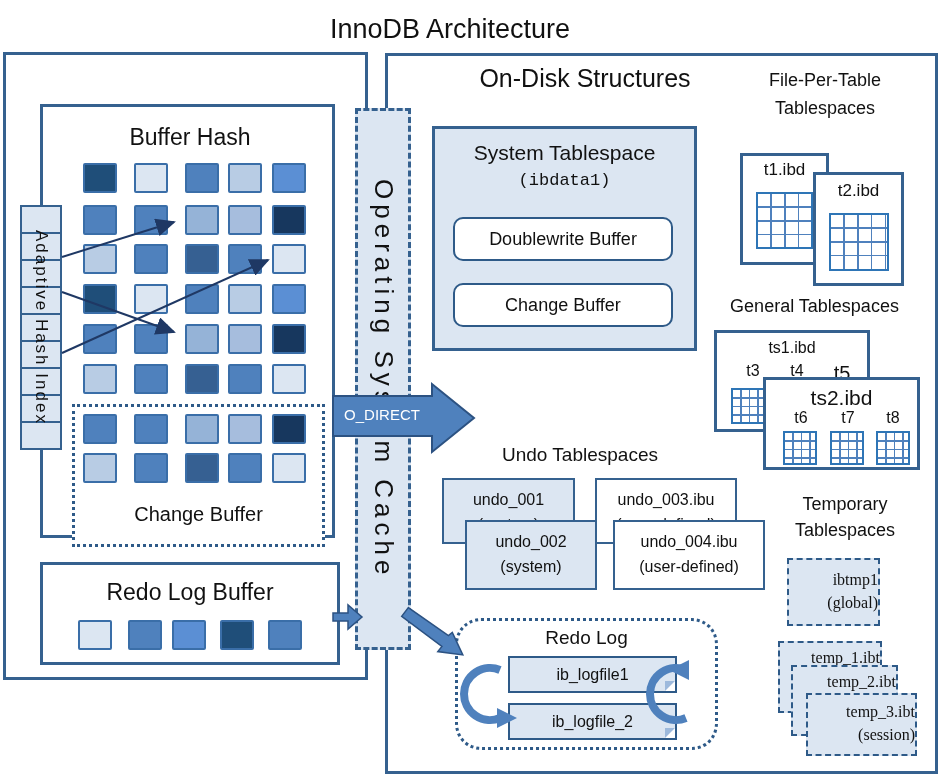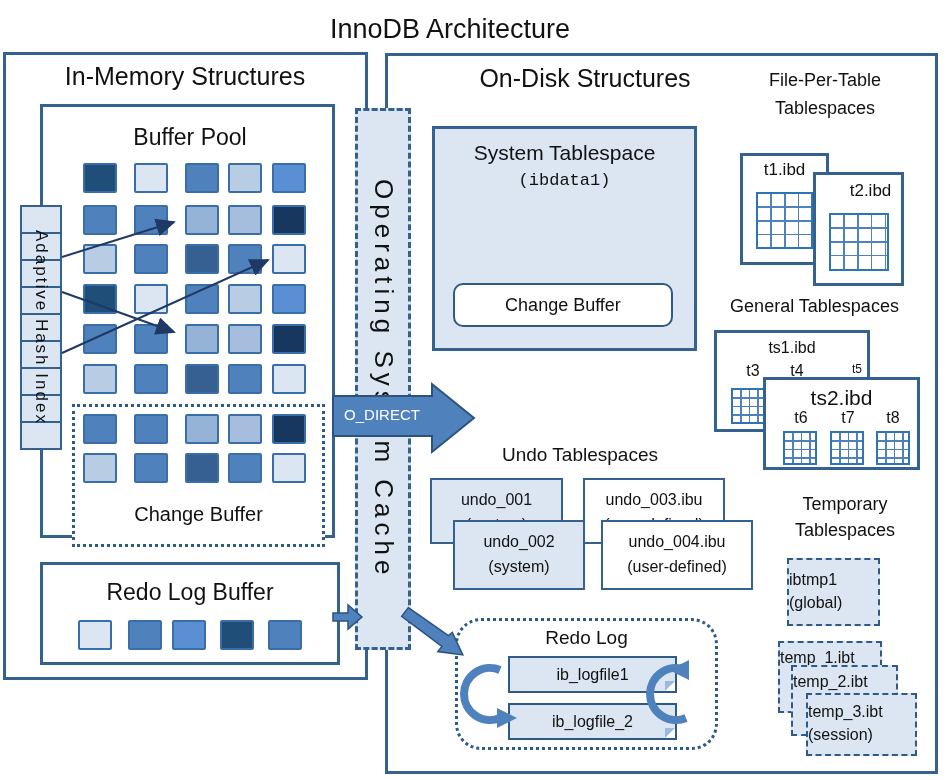--- a/index.html
+++ b/index.html
@@ -22,46 +22,45 @@
       repeating-linear-gradient(to right, transparent 0 7.2px, #4F81BD 7.2px 8.6px),
       repeating-linear-gradient(to bottom, transparent 0 7.2px, #4F81BD 7.2px 8.6px),
       #fff;}
   .itembox{position:absolute;border:2.5px solid #2E5A88;background:#fff;border-radius:10px;
            box-sizing:border-box;display:flex;align-items:center;justify-content:center;font-size:18px;}
   .filebox{position:absolute;border:2.5px solid #2E5A88;background:#DCE6F2;box-sizing:border-box;
            display:flex;align-items:center;justify-content:center;font-size:16px;}
   .dogear::after{content:"";position:absolute;right:0;bottom:0;width:0;height:0;
            border-top:10px solid #9DB9DC;border-right:10px solid #fff;}
   .undobox{position:absolute;border:2.5px solid #35618F;box-sizing:border-box;
-           text-align:center;font-size:16px;line-height:25px;padding-top:7px;}
+           text-align:center;font-size:16px;line-height:25px;padding-top:7px;margin-left:12px;}
   .tempbox{position:absolute;border:2.5px dashed #2E5A88;background:#DCE6F2;box-sizing:border-box;
-           text-align:left;font-size:16px;line-height:23px;}
+           text-align:right;font-size:16px;line-height:23px;font-family:Liberation Serif, serif;}
   .ahi{position:absolute;left:20px;top:205px;width:42px;height:245px;box-sizing:border-box;
        border:2.5px solid #35618F;background-color:#DCE6F2;
        background-image:repeating-linear-gradient(to bottom, transparent 0 25px, #35618F 25px 27px);
        display:flex;align-items:center;justify-content:center;z-index:2;}
   .osbar{position:absolute;left:355px;top:108px;width:56px;height:542px;box-sizing:border-box;
        border:3px dashed #35618F;background:#DCE6F2;display:flex;align-items:center;
        justify-content:center;z-index:3;}
   svg.overlay{position:absolute;left:0;top:0;z-index:4;pointer-events:none;}
   .odlabel{position:absolute;left:336px;top:406px;width:92px;text-align:center;
        color:#fff;font-size:15px;z-index:5;}
 </style>
 </head>
 <body>
 
 <div id="stage">
 
   <div class="abs ctr" style="left:240px;top:14px;width:420px;font-size:27px;">InnoDB Architecture</div>
 
   <div class="box" style="left:3px;top:52px;width:365px;height:628px;"></div>
-  <div class="abs ctr" style="left:20px;top:62px;width:330px;font-size:25px;">In-Memory Structures</div>
 
   <div class="box" style="left:40px;top:104px;width:295px;height:434px;"></div>
-  <div class="abs ctr" style="left:90px;top:124px;width:200px;font-size:23px;">Buffer Pool</div>
+  <div class="abs ctr" style="left:90px;top:124px;width:200px;font-size:23px;">Buffer Hash</div>
 
   <div class="grid-anchor" style="left:83px;top:163px;width:230px;height:235px;">
       <div class="cell" style="left: 0px; top: 0px; background: rgb(31, 78, 121);"></div>
       <div class="cell" style="left: 51px; top: 0px; background: rgb(220, 230, 242);"></div>
       <div class="cell" style="left: 102px; top: 0px; background: rgb(79, 129, 189);"></div>
       <div class="cell" style="left: 145px; top: 0px; background: rgb(184, 204, 228);"></div>
       <div class="cell" style="left: 189px; top: 0px; background: rgb(91, 143, 212);"></div>
       <div class="cell" style="left: 0px; top: 42px; background: rgb(79, 129, 189);"></div>
       <div class="cell" style="left: 51px; top: 42px; background: rgb(79, 129, 189);"></div>
       <div class="cell" style="left: 102px; top: 42px; background: rgb(149, 179, 215);"></div>
@@ -119,20 +118,21 @@
       <div class="cell" style="left: 142px; top: 0px; background: rgb(31, 78, 121);"></div>
       <div class="cell" style="left: 190px; top: 0px; background: rgb(79, 129, 189);"></div>
     </div>
 
   <div class="box" style="left:385px;top:53px;width:553px;height:721px;"></div>
   <div class="abs ctr" style="left:430px;top:64px;width:310px;font-size:25px;">On-Disk Structures</div>
 
   <div class="box fillbox" style="left:432px;top:126px;width:265px;height:225px;">
     <div class="abs ctr" style="left:0;top:12px;width:100%;font-size:21px;">System Tablespace</div>
     <div class="abs ctr" style="left:0;top:42px;width:100%;font-size:17px;font-family:Liberation Mono, monospace;">(ibdata1)</div>
+    <div class="itembox" style="left:18px;top:88px;width:220px;height:44px;">Doublewrite Buffer</div>
     <div class="itembox" style="left:18px;top:154px;width:220px;height:44px;">Change Buffer</div>
   </div>
 
   <div class="abs ctr" style="left:460px;top:444px;width:240px;font-size:19px;">Undo Tablespaces</div>
   <div class="undobox" style="left:430px;top:478px;width:133px;height:66px;background:#DCE6F2;">
     <div>undo_001</div>
     <div>(system)</div>
   </div>
   <div class="undobox" style="left:583px;top:478px;width:142px;height:66px;background:#fff;">
     <div>undo_003.ibu</div>
@@ -153,30 +153,30 @@
   <div class="filebox dogear" style="left:508px;top:656px;width:169px;height:37px;">ib_logfile1</div>
   <div class="filebox dogear" style="left:508px;top:703px;width:169px;height:37px;">ib_logfile_2</div>
 
   <div class="abs ctr" style="left:740px;top:70px;width:170px;font-size:18px;">File-Per-Table</div>
   <div class="abs ctr" style="left:740px;top:98px;width:170px;font-size:18px;">Tablespaces</div>
   <div class="box" style="left:740px;top:153px;width:89px;height:112px;">
     <div class="abs ctr" style="left:0;top:4px;width:100%;font-size:17px;">t1.ibd</div>
     <div class="tableicon" style="left:13px;top:36px;width:57px;height:57px;"></div>
   </div>
   <div class="box" style="left:813px;top:172px;width:91px;height:114px;">
-    <div class="abs ctr" style="left:0;top:6px;width:100%;font-size:17px;margin-left:12px;">t2.ibd</div>
+    <div class="abs ctr" style="left:0;top:6px;width:100%;font-size:17px;">t2.ibd</div>
     <div class="tableicon" style="left:13px;top:38px;width:60px;height:58px;"></div>
   </div>
 
   <div class="abs ctr" style="left:702px;top:296px;width:225px;font-size:18px;">General Tablespaces</div>
   <div class="box" style="left:714px;top:330px;width:156px;height:102px;">
     <div class="abs ctr" style="left:0;top:6px;width:100%;font-size:16px;">ts1.ibd</div>
     <div class="abs ctr" style="left:20px;top:29px;width:32px;font-size:16px;">t3</div>
     <div class="abs ctr" style="left:64px;top:29px;width:32px;font-size:16px;">t4</div>
-    <div class="abs ctr" style="left:124px;top:29px;width:32px;font-size:12px;">t5</div>
+    <div class="abs ctr" style="left:109px;top:29px;width:32px;font-size:20px;">t5</div>
     <div class="tableicon small" style="left:14px;top:55px;width:36px;height:36px;"></div>
   </div>
   <div class="box" style="left:763px;top:377px;width:157px;height:93px;">
     <div class="abs ctr" style="left:0;top:6px;width:100%;font-size:21px;">ts2.ibd</div>
     <div class="abs ctr" style="left:19px;top:29px;width:32px;font-size:16px;">t6</div>
     <div class="abs ctr" style="left:66px;top:29px;width:32px;font-size:16px;">t7</div>
     <div class="abs ctr" style="left:111px;top:29px;width:32px;font-size:16px;text-align:center;">t8</div>
     <div class="tableicon small" style="left:17px;top:51px;width:34px;height:34px;"></div>
     <div class="tableicon small" style="left:64px;top:51px;width:34px;height:34px;"></div>
     <div class="tableicon small" style="left:110px;top:51px;width:34px;height:34px;"></div>

